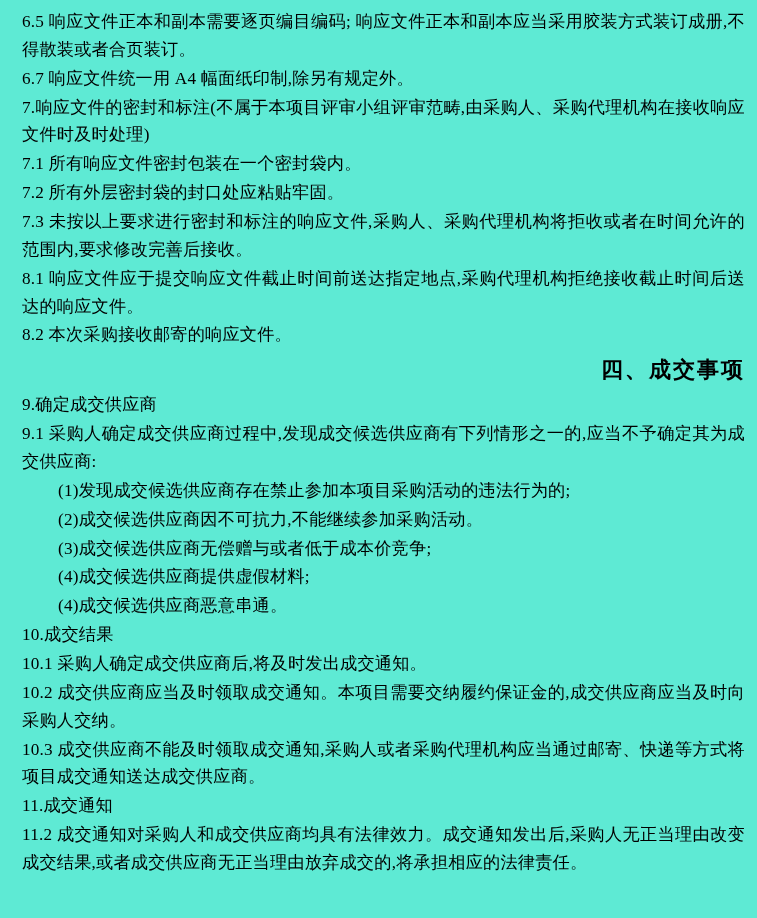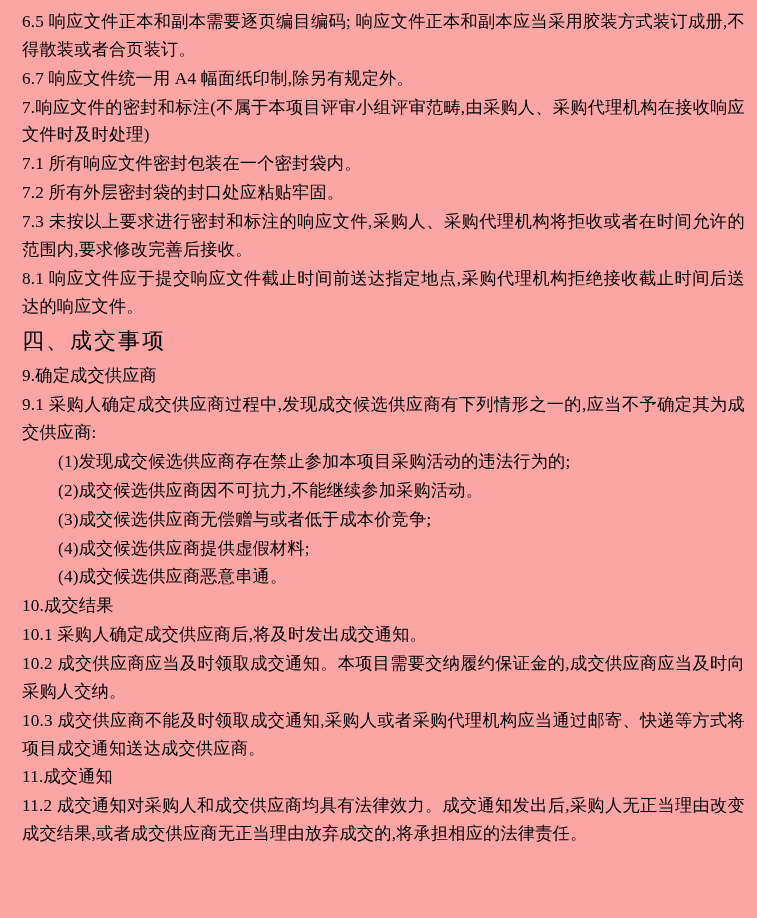--- a/index.html
+++ b/index.html
@@ -9,59 +9,60 @@
   }
   body {
     font-family: "Liberation Serif", "DejaVu Serif", serif;
     color: #000000;
   }
   .page {
     width: 757px;
     height: 918px;
     box-sizing: border-box;
     padding: 8px 12px 0 22px;
-    background: #fca5a5;
+    background: #5eead4;
     overflow: hidden;
     position: relative;
   }
   .para {
     font-size: 17.2px;
     line-height: 1.62;
     margin: 0 0 1px 0;
     text-align: justify;
     text-justify: inter-ideograph;
     letter-spacing: 0.2px;
   }
   .para.bold {
     font-weight: normal;
   }
   .para.indent {
     text-indent: 0;
     padding-left: 36px;
   }
   .heading-center {
     font-size: 22px;
-    font-weight: normal;
-    text-align: left;
+    font-weight: bold;
+    text-align: right;
     margin: 6px 0 6px 0;
     letter-spacing: 2px;
   }
 </style>
 </head>
 <body>
 
 <div class="page">
 
   <p class="para">6.5 响应文件正本和副本需要逐页编目编码; 响应文件正本和副本应当采用胶装方式装订成册,不得散装或者合页装订。</p>
   <p class="para">6.7 响应文件统一用 A4 幅面纸印制,除另有规定外。</p>
   <p class="para bold">7.响应文件的密封和标注(不属于本项目评审小组评审范畴,由采购人、采购代理机构在接收响应文件时及时处理)</p>
   <p class="para">7.1 所有响应文件密封包装在一个密封袋内。</p>
   <p class="para">7.2 所有外层密封袋的封口处应粘贴牢固。</p>
   <p class="para">7.3 未按以上要求进行密封和标注的响应文件,采购人、采购代理机构将拒收或者在时间允许的范围内,要求修改完善后接收。</p>
   <p class="para">8.1 响应文件应于提交响应文件截止时间前送达指定地点,采购代理机构拒绝接收截止时间后送达的响应文件。</p>
+  <p class="para">8.2 本次采购接收邮寄的响应文件。</p>
 
   <h2 class="heading-center">四、成交事项</h2>
 
   <p class="para">9.确定成交供应商</p>
   <p class="para">9.1 采购人确定成交供应商过程中,发现成交候选供应商有下列情形之一的,应当不予确定其为成交供应商:</p>
   <p class="para indent">(1)发现成交候选供应商存在禁止参加本项目采购活动的违法行为的;</p>
   <p class="para indent">(2)成交候选供应商因不可抗力,不能继续参加采购活动。</p>
   <p class="para indent">(3)成交候选供应商无偿赠与或者低于成本价竞争;</p>
   <p class="para indent">(4)成交候选供应商提供虚假材料;</p>
   <p class="para indent">(4)成交候选供应商恶意串通。</p>

